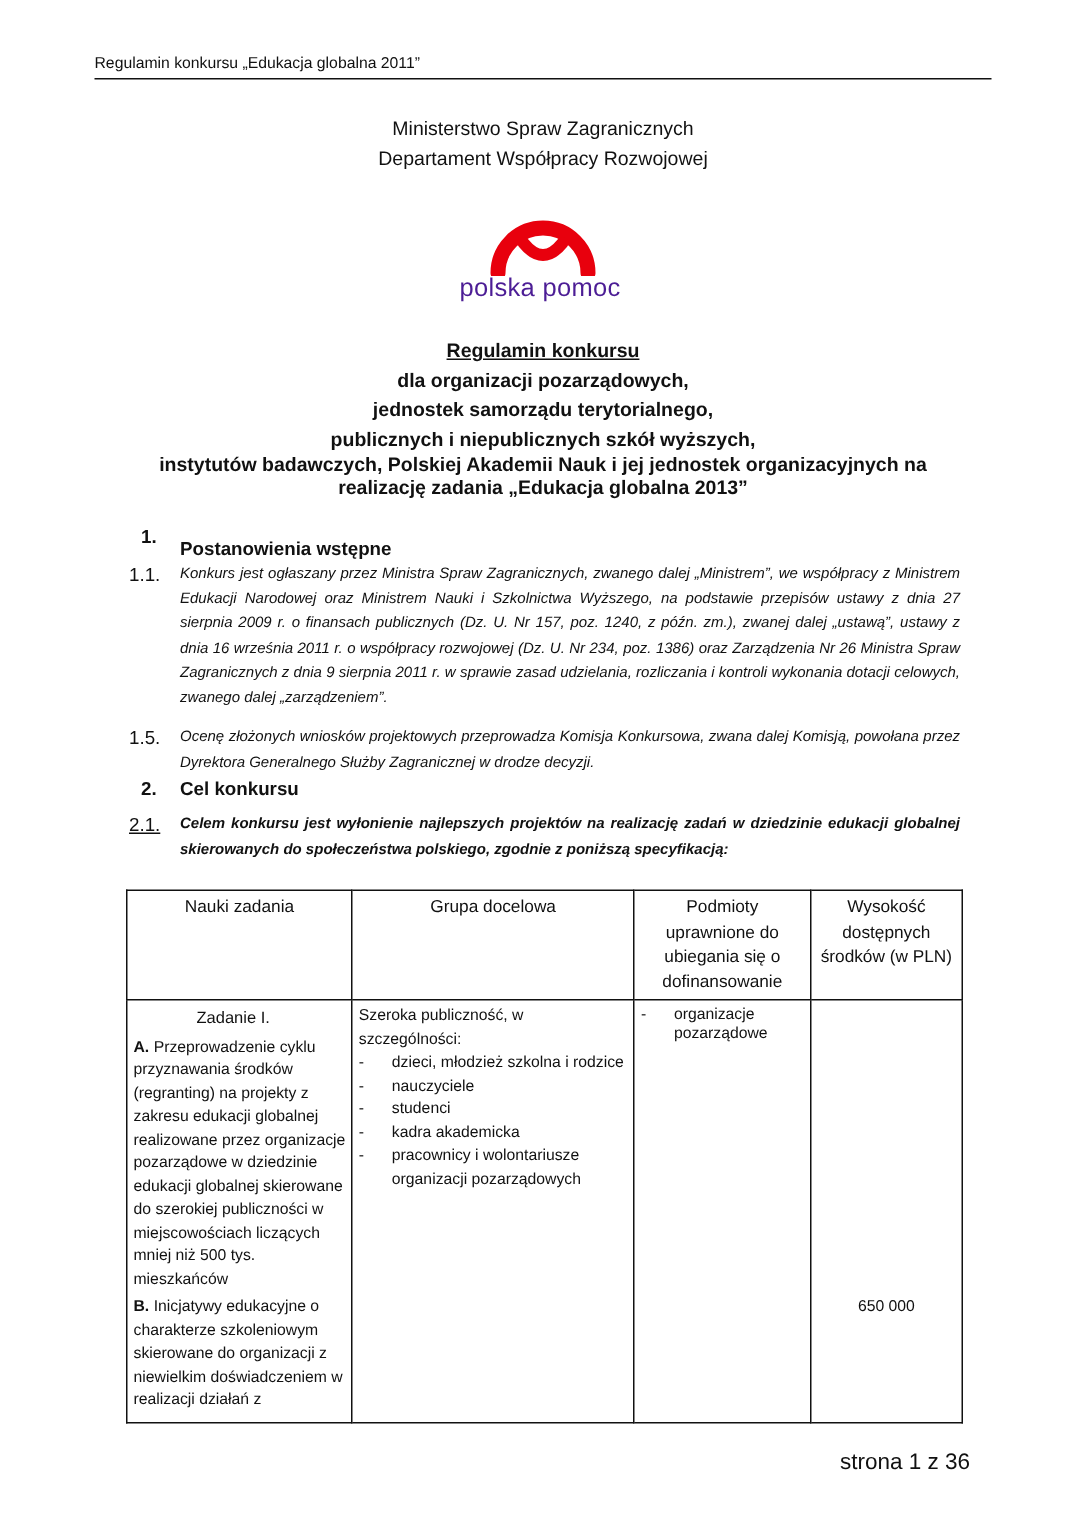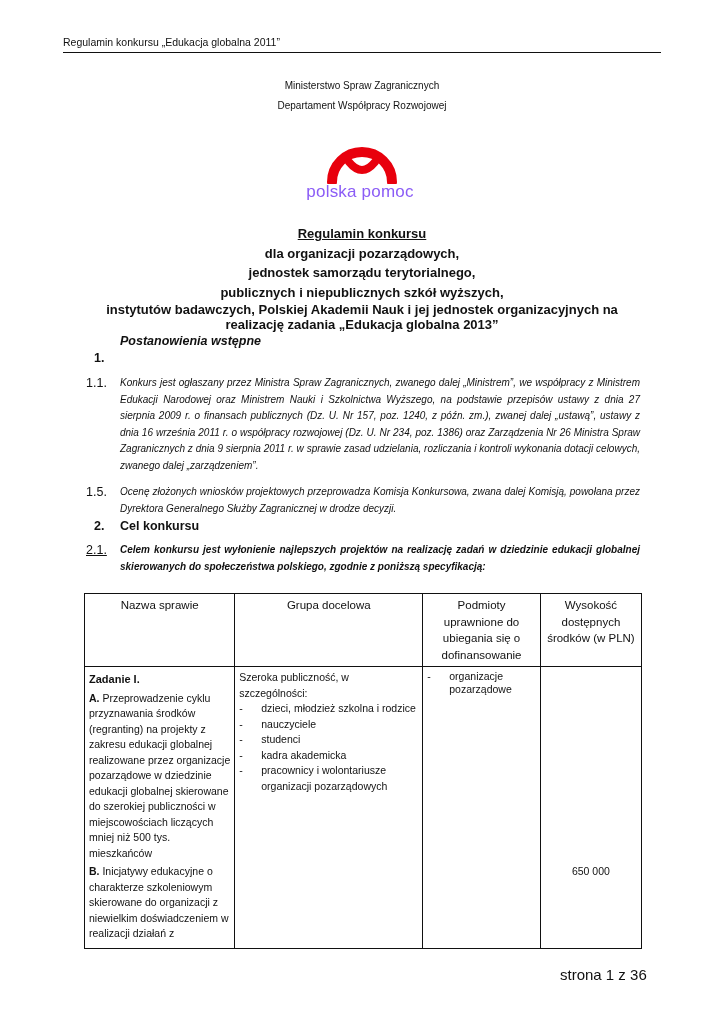--- a/index.html
+++ b/index.html
@@ -1,37 +1,37 @@
 <!DOCTYPE html>
 <html><head>
 <meta charset="utf-8">
 <style>
   html, body { margin: 0; padding: 0; background: #ffffff; }
   body { width: 724px; height: 1024px; position: relative; overflow: hidden;
          font-family: "Liberation Sans", sans-serif; color: #111; }
   .header-line { position: absolute; left: 63px; top: 36px; width: 600px; font-size: 10.5px; }
   .header-rule { position: absolute; left: 63px; top: 52px; width: 598px; height: 0; border-top: 1.5px solid #111; }
   .center { position: absolute; left: 0; width: 724px; text-align: center; }
-  .ministry { top: 76px; font-size: 10px; line-height: 20px; }
+  .ministry { top: 76px; font-size: 13px; line-height: 20px; }
   .logo { position: absolute; left: 322px; top: 132px; width: 80px; height: 52px; }
-  .logo-text { position: absolute; left: 290px; top: 182px; width: 140px; text-align: center; font-size: 17px; color: #8b5cf6; letter-spacing: 0.2px; }
+  .logo-text { position: absolute; left: 290px; top: 182px; width: 140px; text-align: center; font-size: 17px; color: #4c1d95; letter-spacing: 0.2px; }
   .title-block { top: 224px; font-size: 13px; font-weight: bold; line-height: 19.5px; }
   .title-block .u { text-decoration: underline; }
   .title-block .tight { line-height: 15px; }
   .sec { position: absolute; font-size: 12.5px; line-height: 16.5px; }
   .sec-head { font-weight: bold; }
   .para { position: absolute; left: 120px; width: 520px; text-align: justify; text-align-last: left; font-size: 10px; line-height: 16.5px; font-style: italic; }
   .bold { font-weight: bold; }
   table.spec { position: absolute; left: 84px; top: 593px; width: 558px; border-collapse: collapse; font-size: 10.5px; line-height: 15.5px; }
   table.spec td { border: 1.2px solid #111; vertical-align: top; padding: 3px 4px; }
   table.spec tr.head td { text-align: center; font-size: 11.5px; line-height: 16.5px; height: 62px; }
   .c1 { width: 138px; } .c2 { width: 175px; } .c3 { width: 106px; } .c4 { width: 90px; }
   .dash { display: flex; }
   .dash .d { width: 22px; flex: none; }
-  .zad-title { font-weight: bold; font-size: 11px; margin-top: 2px; margin-bottom: 3px; }
+  .zad-title { font-weight: normal; font-size: 11px; margin-top: 2px; margin-bottom: 3px; margin-left: 42px; }
   .sub { margin-bottom: 3px; }
   .amount { text-align: center; vertical-align: middle !important; }
   .amount-inner { padding-top: 128px; }
   .footer { position: absolute; left: 560px; top: 966px; font-size: 15px; }
 </style>
 </head>
 <body>
 
 <div class="header-line">Regulamin konkursu „Edukacja globalna 2011”</div>
 <div class="header-rule"></div>
@@ -50,38 +50,38 @@
 <div class="center title-block">
   <div class="u">Regulamin konkursu</div>
   <div>dla organizacji pozarządowych,</div>
   <div>jednostek samorządu terytorialnego,</div>
   <div>publicznych i niepublicznych szkół wyższych,</div>
   <div class="tight">instytutów badawczych, Polskiej Akademii Nauk i jej jednostek organizacyjnych na</div>
   <div class="tight">realizację zadania „Edukacja globalna 2013”</div>
 </div>
 
 <div class="sec sec-head" style="left:94px; top:350px;">1.</div>
-<div class="sec sec-head" style="left:120px; top:333px;font-style:italic;">Postanowienia wstępne</div>
+<div class="sec sec-head" style="left:120px; top:358px;">Postanowienia wstępne</div>
 
 <div class="sec" style="left:86px; top:375px;">1.1.</div>
 <div class="para" style="top:375px;">Konkurs jest ogłaszany przez Ministra Spraw Zagranicznych, zwanego dalej „Ministrem”, we współpracy z Ministrem Edukacji Narodowej oraz Ministrem Nauki i Szkolnictwa Wyższego, na podstawie przepisów ustawy z dnia 27 sierpnia 2009 r. o finansach publicznych (Dz. U. Nr 157, poz. 1240, z późn. zm.), zwanej dalej „ustawą”, ustawy z dnia 16 września 2011 r. o współpracy rozwojowej (Dz. U. Nr 234, poz. 1386)  oraz Zarządzenia Nr 26 Ministra Spraw Zagranicznych z dnia 9 sierpnia 2011 r. w sprawie zasad udzielania, rozliczania i kontroli wykonania dotacji celowych, zwanego dalej „zarządzeniem”.</div>
 
 <div class="sec" style="left:86px; top:484px;">1.5.</div>
 <div class="para" style="top:484px;">Ocenę złożonych wniosków projektowych przeprowadza Komisja Konkursowa, zwana dalej Komisją, powołana przez Dyrektora Generalnego Służby Zagranicznej w drodze decyzji.</div>
 
 <div class="sec sec-head" style="left:94px; top:518px;">2.</div>
 <div class="sec sec-head" style="left:120px; top:518px;">Cel konkursu</div>
 
 <div class="sec" style="left:86px; top:542px;text-decoration:underline;">2.1.</div>
 <div class="para bold" style="top:542px;">Celem konkursu jest wyłonienie najlepszych projektów na realizację zadań w dziedzinie edukacji globalnej skierowanych do społeczeństwa polskiego, zgodnie z poniższą specyfikacją:</div>
 
 <table class="spec">
   <tbody>
       <tr class="head">
-    <td class="c1">Nazwa sprawie</td>
+    <td class="c1">Nauki zadania</td>
     <td class="c2">Grupa docelowa</td>
     <td class="c3">Podmioty uprawnione do ubiegania się o dofinansowanie</td>
     <td class="c4">Wysokość dostępnych środków (w PLN)</td>
   </tr>
   <tr style="height:278px;">
     <td>
       <div class="zad-title">Zadanie I.</div>
       <div class="sub"><b>A.</b><span> Przeprowadzenie cyklu przyznawania środków (regranting) na projekty z zakresu edukacji globalnej realizowane przez organizacje pozarządowe w dziedzinie edukacji globalnej skierowane  do szerokiej publiczności w miejscowościach liczących mniej niż 500 tys. mieszkańców</span></div>
       <div class="sub"><b>B.</b><span> Inicjatywy edukacyjne o charakterze szkoleniowym skierowane do organizacji z niewielkim doświadczeniem w realizacji działań z</span></div>
     </td>

